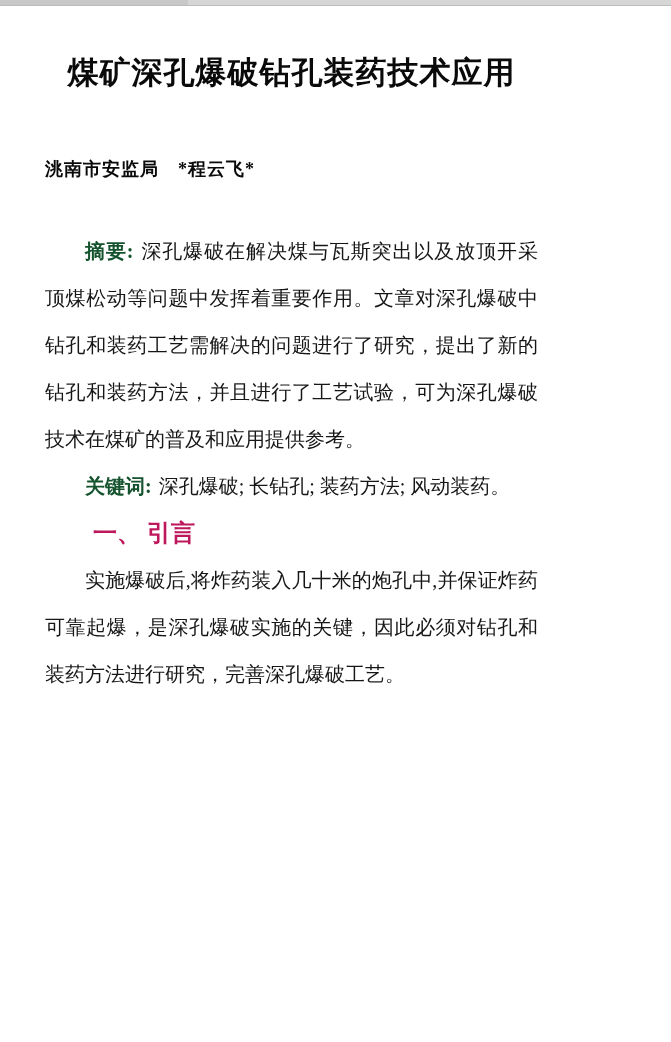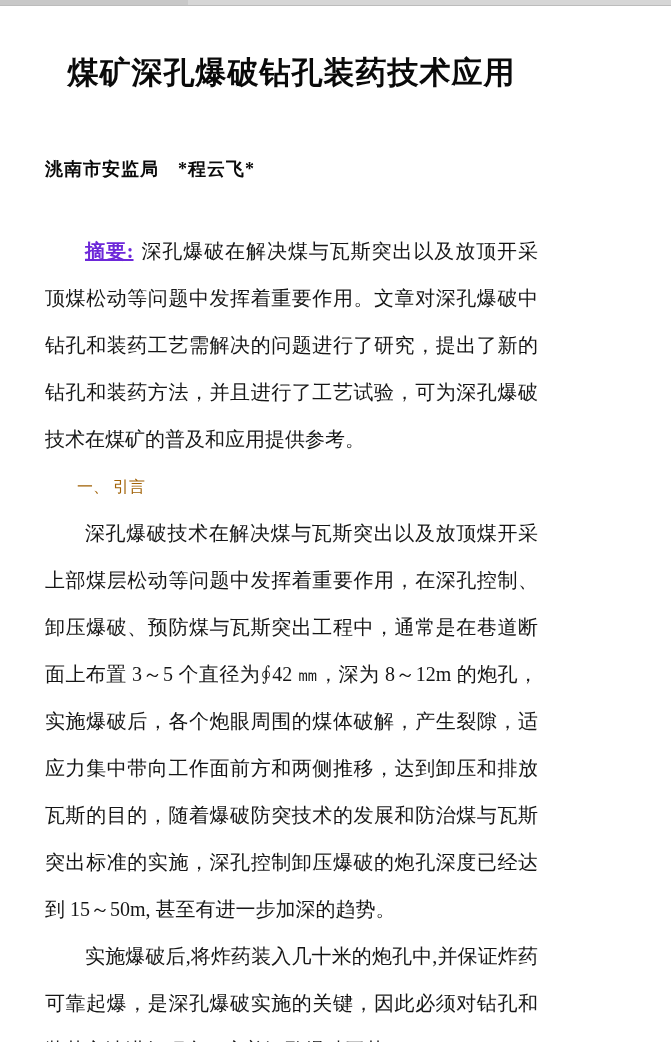--- a/index.html
+++ b/index.html
@@ -52,52 +52,53 @@
   .content {
     margin-top: 46px;
     font-size: 20px;
     line-height: 47px;
     text-align: justify;
     color: #161616;
   }
   .content p { margin: 0; text-indent: 2em; }
   .label {
     font-weight: bold;
-    color: #6d28d9;
+    color: #14532d;
     margin-right: 7px;
-    text-decoration: underline;
   }
   .section-heading {
     margin: 0;
-    font-size: 16px;
+    font-size: 24px;
     line-height: 47px;
-    font-weight: normal;
+    font-weight: bold;
     text-indent: 2em;
-    color: #a16207;
+    color: #be185d;
   }
 </style>
 </head>
 <body>
 
 <div class="page">
   <div class="top-bar">
     <div class="top-bar-left"></div>
   </div>
 
   <div class="doc">
     <h1 class="title">煤矿深孔爆破钻孔装药技术应用</h1>
 
     <div class="author">洮南市安监局　*程云飞*</div>
 
     <div class="content">
       <p>
         <span class="label">摘要:</span><span>深孔爆破在解决煤与瓦斯突出以及放顶开采顶煤松动等问题中发挥着重要作用。文章对深孔爆破中钻孔和装药工艺需解决的问题进行了研究，提出了新的钻孔和装药方法，并且进行了工艺试验，可为深孔爆破技术在煤矿的普及和应用提供参考。</span>
       </p>
 
+      <p>
+        <span class="label">关键词:</span><span>深孔爆破; 长钻孔; 装药方法; 风动装药。</span>
+      </p>
 
       <h2 class="section-heading">一、 引言</h2>
 
-      <p>深孔爆破技术在解决煤与瓦斯突出以及放顶煤开采上部煤层松动等问题中发挥着重要作用，在深孔控制、卸压爆破、预防煤与瓦斯突出工程中，通常是在巷道断面上布置 3～5 个直径为∮42 ㎜，深为 8～12m 的炮孔，实施爆破后，各个炮眼周围的煤体破解，产生裂隙，适应力集中带向工作面前方和两侧推移，达到卸压和排放瓦斯的目的，随着爆破防突技术的发展和防治煤与瓦斯突出标准的实施，深孔控制卸压爆破的炮孔深度已经达到 15～50m, 甚至有进一步加深的趋势。</p>
 
       <p>实施爆破后,将炸药装入几十米的炮孔中,并保证炸药可靠起爆，是深孔爆破实施的关键，因此必须对钻孔和装药方法进行研究，完善深孔爆破工艺。</p>
     </div>
   </div>
 </div>
 
 </body></html>

